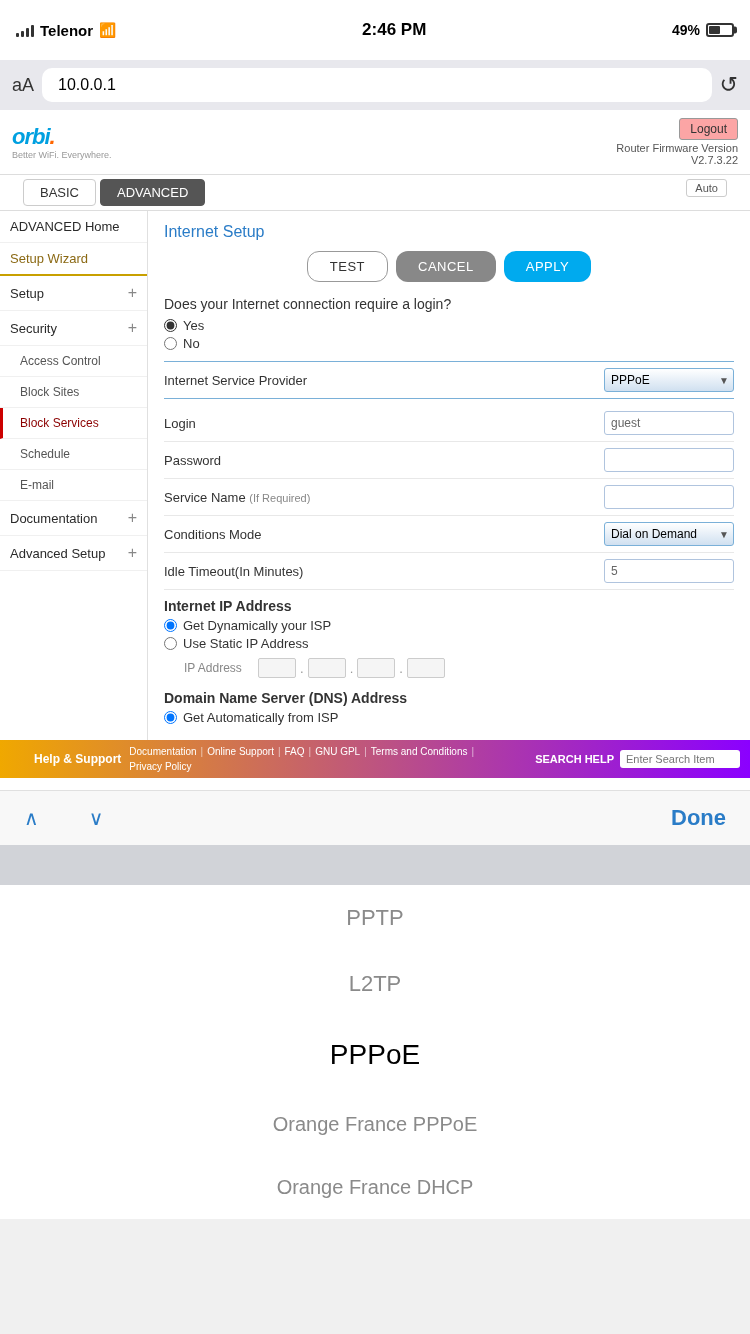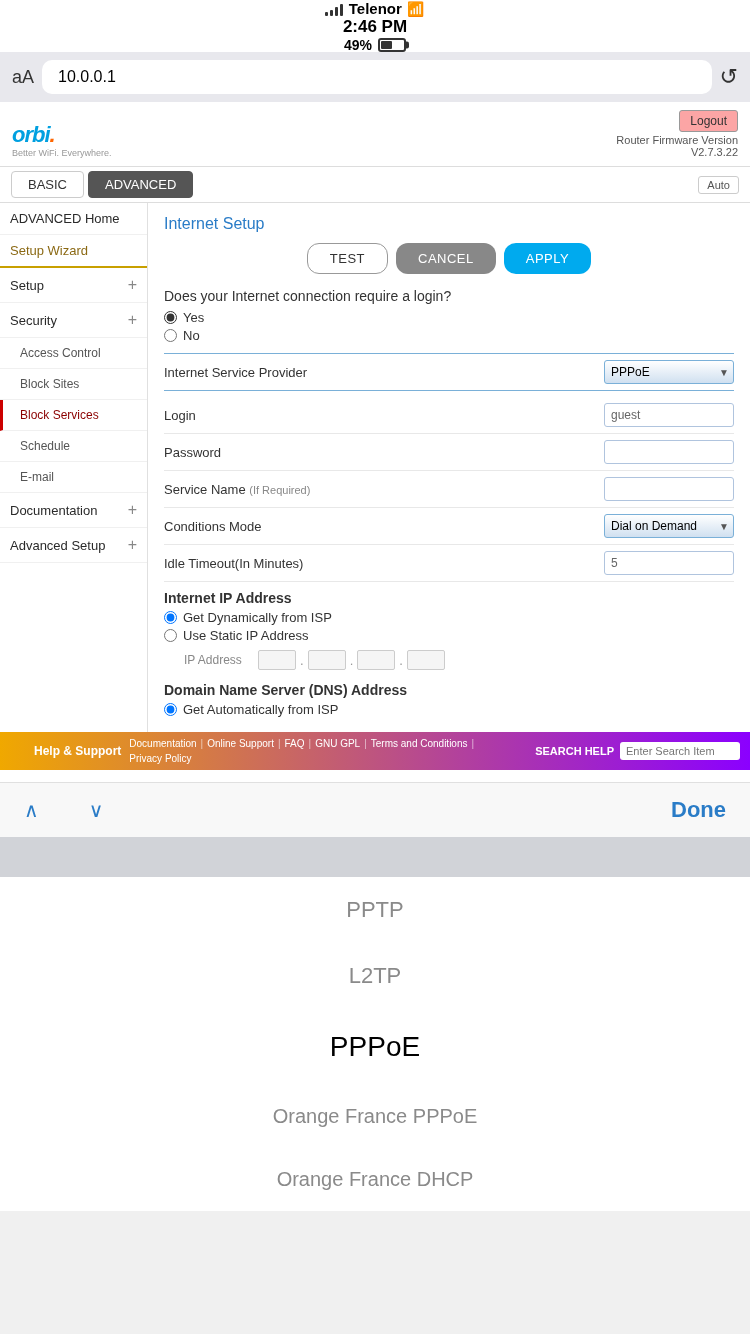--- a/index.html
+++ b/index.html
@@ -2,28 +2,27 @@
 <html><head>
   <meta charset="utf-8">
   <meta name="viewport" content="width=750px">
   <style>
     * { box-sizing: border-box; margin: 0; padding: 0; }
     body { font-family: -apple-system, Helvetica, Arial, sans-serif; background: #f0f0f0; width: 750px; }
 
     
     .status-bar {
       background: white;
-      height: 52px;
+      height: 60px;
       display: flex;
       align-items: center;
       justify-content: space-between;
       padding: 0 16px;
       font-size: 15px;
       font-weight: 600;
-      flex-direction: column;
     }
     .status-left { display: flex; align-items: center; gap: 6px; }
     .status-center { font-size: 17px; font-weight: 600; }
     .status-right { display: flex; align-items: center; gap: 6px; font-size: 14px; }
     .battery-icon { border: 2px solid #333; border-radius: 3px; width: 28px; height: 14px; position: relative; display: inline-flex; align-items: center; padding: 1px; }
     .battery-icon::after { content: ''; position: absolute; right: -5px; top: 50%; transform: translateY(-50%); width: 3px; height: 7px; background: #333; border-radius: 0 2px 2px 0; }
     .battery-fill { background: #333; height: 100%; width: 49%; border-radius: 1px; }
     .signal-bars { display: flex; align-items: flex-end; gap: 2px; height: 14px; }
     .signal-bars span { background: #333; width: 3px; border-radius: 1px; }
     .wifi-icon { font-size: 14px; }
@@ -41,38 +40,38 @@
     .browser-bar-inner { background: white; border-radius: 10px; padding: 8px 16px; display: flex; align-items: center; justify-content: space-between; flex: 1; margin: 0 8px; }
 
     
     .router-page { background: white; min-height: 680px; }
 
     
     .router-header {
       background: white;
       padding: 8px 12px;
       display: flex;
-      align-items: flex-end;
+      align-items: center;
       justify-content: space-between;
       border-bottom: 1px solid #ddd;
     }
     .orbi-logo { display: flex; flex-direction: column; }
     .orbi-logo-text { font-size: 22px; font-weight: bold; color: #00a0e0; font-style: italic; letter-spacing: -1px; }
     .orbi-logo-text span { color: #ff6600; }
     .orbi-tagline { font-size: 9px; color: #999; }
     .header-right { text-align: right; }
     .logout-btn { border: 1px solid #999; padding: 3px 10px; font-size: 12px; background: #fca5a5; color: #333; border-radius: 3px; }
     .firmware-info { font-size: 11px; color: #555; margin-top: 2px; }
     .firmware-version { font-size: 11px; color: #555; }
 
     
     .nav-tabs {
       display: flex;
-      align-items: center;
-      padding: 4px 11px;
+      align-items: flex-start;
+      padding: 4px 23px;
       gap: 4px;
       border-bottom: 1px solid #ddd;
     }
     .tab-btn {
       padding: 5px 16px;
       font-size: 13px;
       border: 1px solid #ccc;
       border-radius: 4px;
       cursor: pointer;
       font-weight: 500;
@@ -368,21 +367,21 @@
 
       <div class="field-row">
         <span class="field-label">Idle Timeout(In Minutes)</span>
         <input class="field-input" type="text" value="5" style="">
       </div>
 
       <div class="ip-section-title">Internet IP Address</div>
 
       <div class="checkbox-row">
         <input type="radio" name="ip_mode" checked="" style="">
-        <span>Get Dynamically from ISP</span>
+        <span>Get Dynamically your ISP</span>
       </div>
       <div class="checkbox-row">
         <input type="radio" name="ip_mode" style="">
         <span>Use Static IP Address</span>
       </div>
 
       <div class="ip-address-row">
         <span class="ip-label">IP Address</span>
         <input class="ip-box" type="text" style="">
         <span class="ip-dot">.</span>

